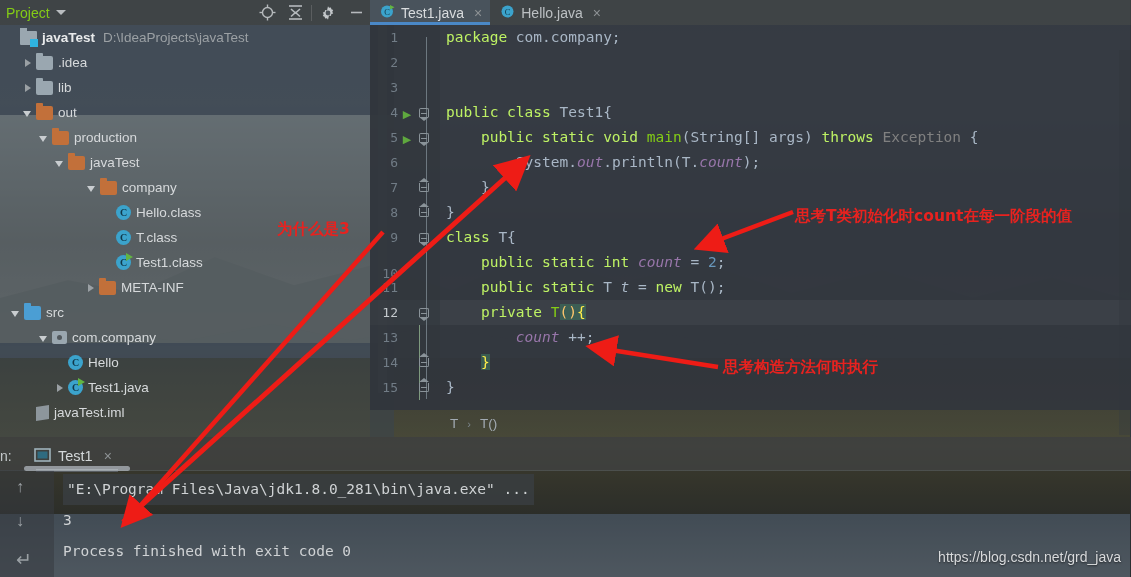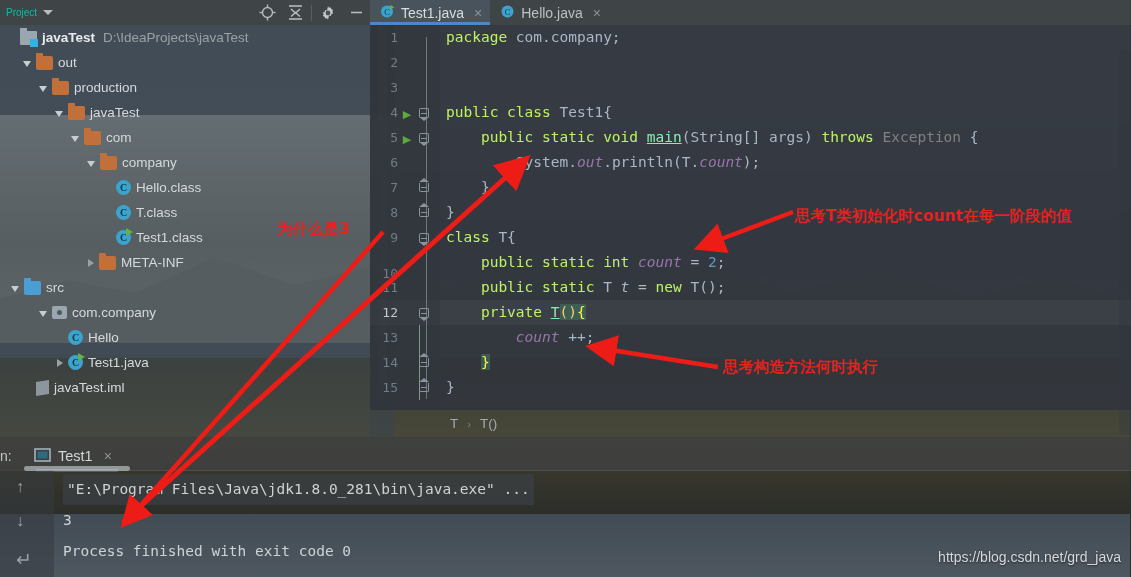--- a/index.html
+++ b/index.html
@@ -55,21 +55,21 @@
   
   .ide{ position:absolute; inset:0; }
 
   
   #project-header{
     position:absolute; left:0; top:0; width:370px; height:25px;
     background:rgba(60,63,65,.93);
     display:flex; align-items:center;
   }
   #project-header .ph-left{ display:flex; align-items:center; padding-left:6px; gap:6px; flex:1;}
-  #project-title{ color:#14b8a6; font-size:10px; }
+  #project-title{ color:#84cc16; font-size:14px; }
   .caret-down{
     width:0;height:0;border-left:5px solid transparent;border-right:5px solid transparent;
     border-top:5px solid #b9bdc0;
   }
   #project-header .ph-icons{ display:flex; align-items:center; gap:0px; height:100%;}
   .tb-ico{ width:28px; height:25px; display:flex; align-items:center; justify-content:center; }
   .tb-sep{ width:1px; height:16px; background:#5b5e60; margin:0 2px; }
 
   
   #project-tree{
@@ -175,21 +175,21 @@
     font-family:"DejaVu Sans Mono","Liberation Mono",monospace;
     font-size:14.5px;
     color:#a9b7c6;
   }
   .cline{ height:25px; line-height:25px; white-space:pre; padding-left:6px;}
   #cur-line-hl{ position:absolute; left:0; right:0; top:275px; height:25px; background:rgba(255,255,255,.045);}
   .kw{ color:#bef264; }
   .cls-n{ color:#a9b7c6; }
   .fld{ color:#9876aa; font-style:italic;}
   .num{ color:#6897bb; }
-  .mth{ color:#86efac;text-decoration:underline; }
+  .mth{ color:#84cc16; }
   .gray{ color:#808080;}
   .tv{ color:#a9b7c6; font-style:italic;}
   .hl-br{ background:rgba(62,104,88,.75); color:#ffc66d;}
   .hl-y{ background:rgba(62,104,88,.75); color:#ffef4a;}
 
   #breadcrumb{
     position:absolute; left:370px; top:410px; right:0; height:27px;
     background:rgba(58,66,74,.42);
     display:flex; align-items:center; padding-left:80px; gap:9px;
     color:#a2aab2; font-size:13.5px;
@@ -296,38 +296,43 @@
     <div id="tree-bg-mid"></div>
     <div id="tree-bg-bot"></div>
     <div id="tree-rows" style="position:relative;">
         <div class="trow" style="padding-left: 6px;">
           <span class="twist"></span>
           <span class="proj-ico"></span>
           <span class="tname bold">javaTest</span>
           <span class="tpath">D:\IdeaProjects\javaTest</span>
         </div>
         <div class="trow" style="padding-left: 22px;">
+          <span class="twist r"></span>
+          <span class="ic folder"></span>
+          <span class="tname">.idea</span>
+        </div>
+        <div class="trow" style="padding-left: 22px;">
+          <span class="twist r"></span>
+          <span class="ic folder"></span>
+          <span class="tname">lib</span>
+        </div>
+        <div class="trow" style="padding-left: 22px;">
           <span class="twist d"></span>
           <span class="ic folder orange"></span>
           <span class="tname">out</span>
         </div>
         <div class="trow" style="padding-left: 38px;">
           <span class="twist d"></span>
           <span class="ic folder orange"></span>
           <span class="tname">production</span>
         </div>
         <div class="trow" style="padding-left: 54px;">
           <span class="twist d"></span>
           <span class="ic folder orange"></span>
           <span class="tname">javaTest</span>
-        </div>
-        <div class="trow" style="padding-left: 70px;">
-          <span class="twist d"></span>
-          <span class="ic folder orange"></span>
-          <span class="tname">com</span>
         </div>
         <div class="trow" style="padding-left: 86px;">
           <span class="twist d"></span>
           <span class="ic folder orange"></span>
           <span class="tname">company</span>
         </div>
         <div class="trow" style="padding-left: 102px;">
           <span class="twist"></span>
           <span class="cls">C</span>
           <span class="tname">Hello.class</span>

